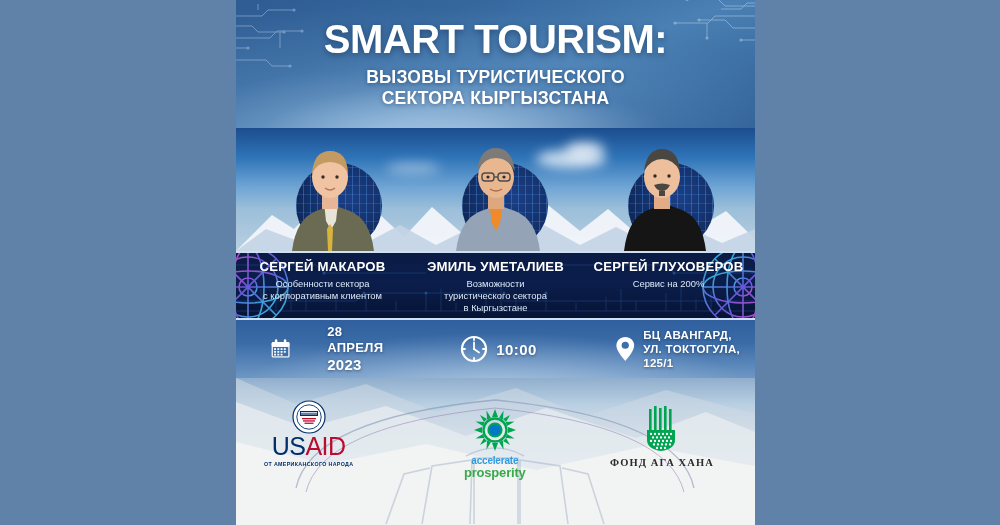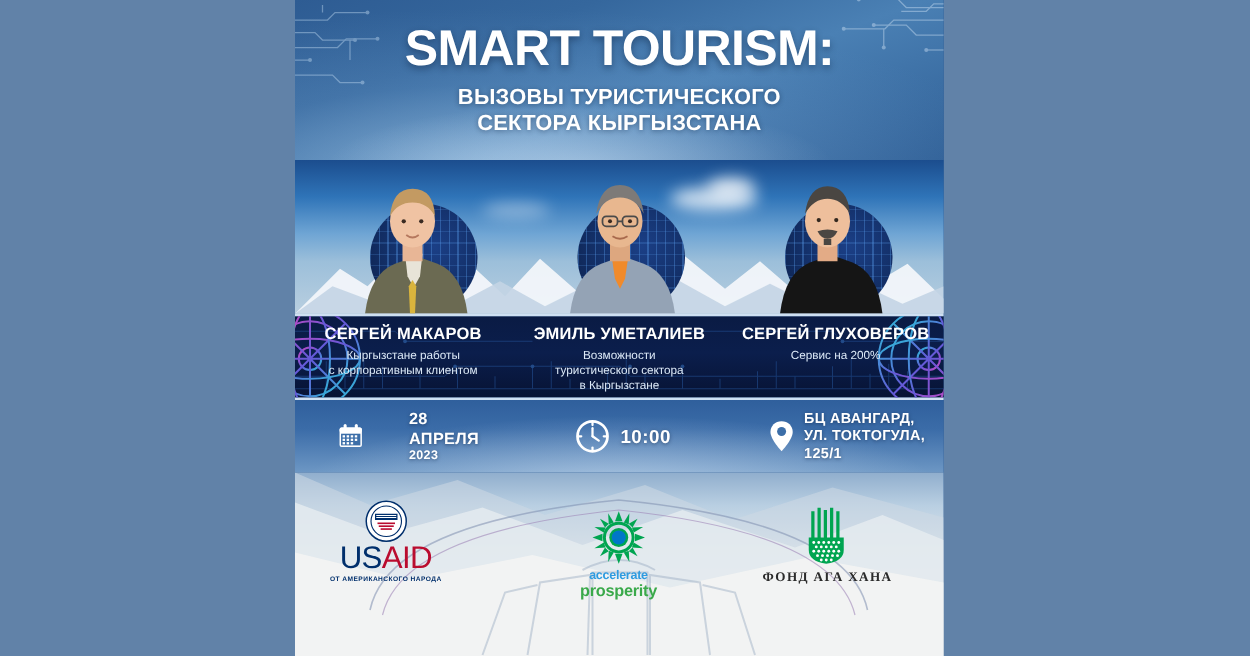--- a/index.html
+++ b/index.html
@@ -311,21 +311,21 @@
           <path d="M46 6 V86 M6 46 H86 M18 18 L74 74 M74 18 L18 74"></path>
           <ellipse cx="46" cy="46" rx="40" ry="16"></ellipse>
             <ellipse cx="46" cy="46" rx="16" ry="40"></ellipse>
         </g>
       </svg>
 
       <div class="names-row">
         <div class="spk">
           <div class="spk-name">СЕРГЕЙ МАКАРОВ</div>
           <div class="spk-desc">
-            <div>Кыргызстане работы</div>
+            <div>Особенности сектора</div>
             <div>с корпоративным клиентом</div>
           </div>
         </div>
         <div class="spk">
           <div class="spk-name">ЭМИЛЬ УМЕТАЛИЕВ</div>
           <div class="spk-desc">
             <div>Возможности</div>
             <div>туристического сектора</div>
             <div>в Кыргызстане</div>
           </div>
@@ -358,21 +358,21 @@
                 <rect x="17" y="15.4" width="2.4" height="2.2"></rect>
               <rect x="5" y="18.8" width="2.4" height="2.2"></rect>
                 <rect x="9" y="18.8" width="2.4" height="2.2"></rect>
               <rect x="13" y="18.8" width="2.4" height="2.2"></rect>
             </g>
             <rect x="6" y="1" width="3" height="5" rx="1.5" fill="#fff"></rect>
             <rect x="17" y="1" width="3" height="5" rx="1.5" fill="#fff"></rect>
           </svg>
           <div class="info-txt">
             <div style="font-size:13px">28 АПРЕЛЯ</div>
-            <div style="font-size:10px">2023</div>
+            <div style="font-size:15px">2023</div>
           </div>
         </div>
 
         <div class="info-item i2">
           <svg width="28" height="28" viewBox="0 0 28 28">
             <circle cx="14" cy="14" r="12" fill="none" stroke="#fff" stroke-width="2.2"></circle>
             <g stroke="#fff" stroke-width="1.8" stroke-linecap="round">
               <path d="M14 14 V7.5"></path>
                 <path d="M14 14 L19 17.5"></path>
               <path d="M14 2.6 V5"></path>

